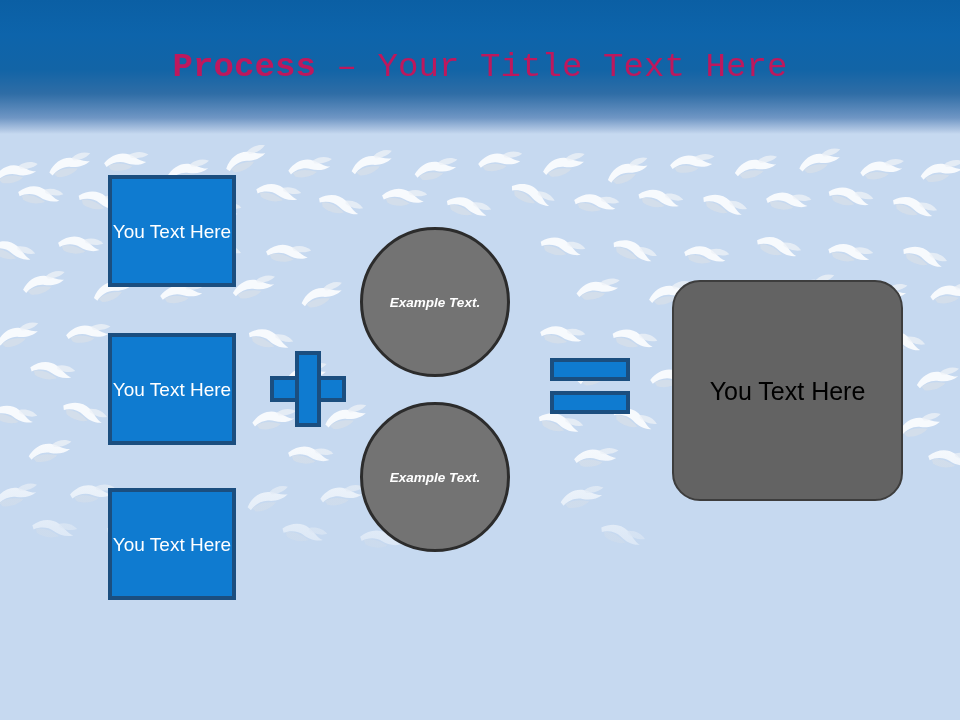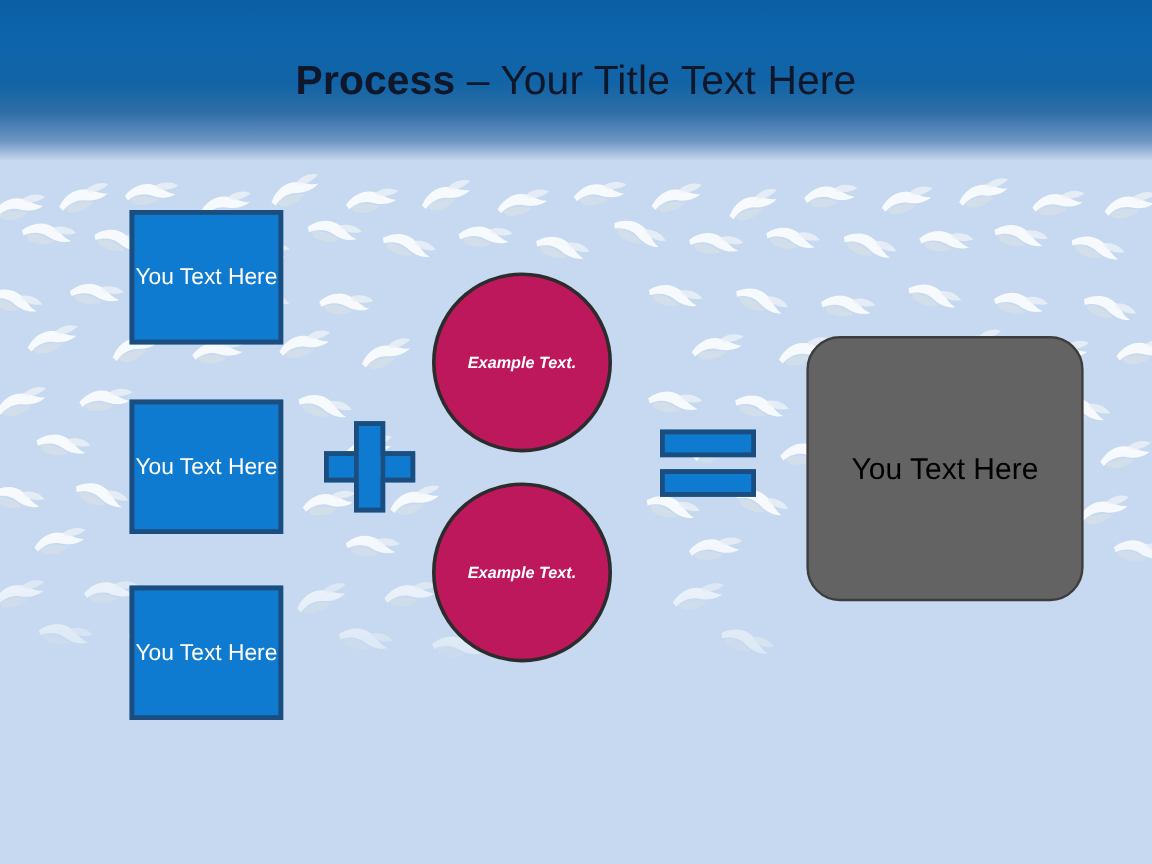--- a/index.html
+++ b/index.html
@@ -55,25 +55,26 @@
         #6f96c4 88%,
         #b7cce7 98%,
         #c6d9f0 100%);
   }
   #title {
     position: absolute;
     left: 0;
     top: 47px;
     width: 960px;
     text-align: center;
-    color: #0f172a;
+    color: #be185d;
     font-size: 34px;
     line-height: 40px;
     letter-spacing: 0.1px;
     white-space: nowrap;
+    font-family: Liberation Mono, monospace;
   }
   #title .strong { font-weight: bold; }
   #title .light  { font-weight: normal; }
 
   
   .blue-box {
     position: absolute;
     width: 128px;
     height: 112px;
     background: #0f7bd0;
@@ -132,21 +133,21 @@
   }
   #equals-sign .bar-top { top: 0; }
   #equals-sign .bar-bottom { top: 33px; }
 
   
   .gray-circle {
     position: absolute;
     width: 150px;
     height: 150px;
     border-radius: 50%;
-    background: #be185d;
+    background: #737373;
     border: 3px solid #2c2c2c;
     box-sizing: border-box;
     color: #ffffff;
     font-size: 13.5px;
     line-height: 21px;
     font-weight: bold;
     font-style: italic;
     text-align: center;
     display: flex;
     align-items: center;

